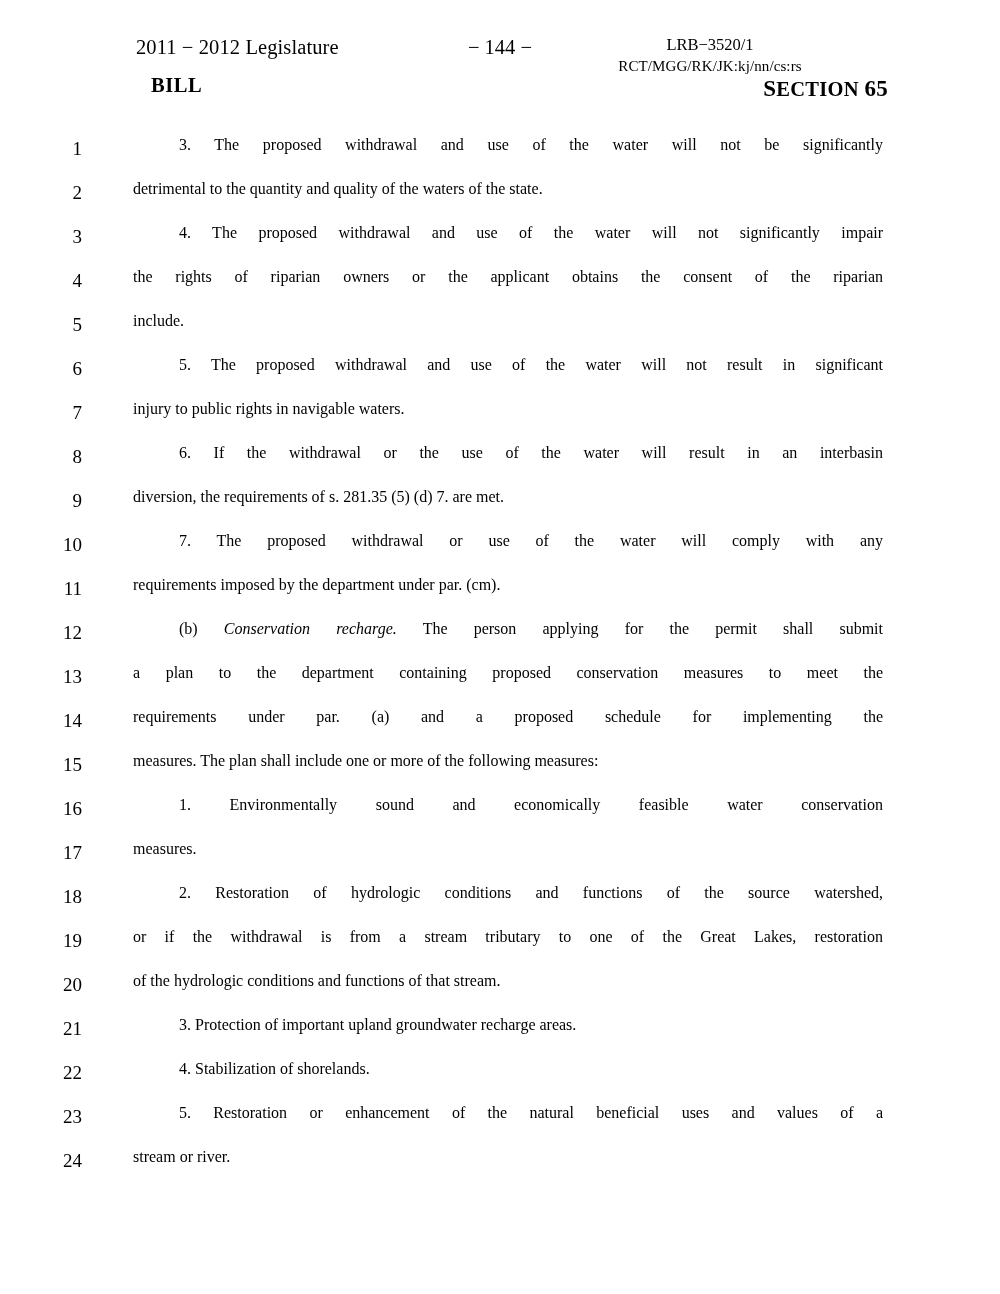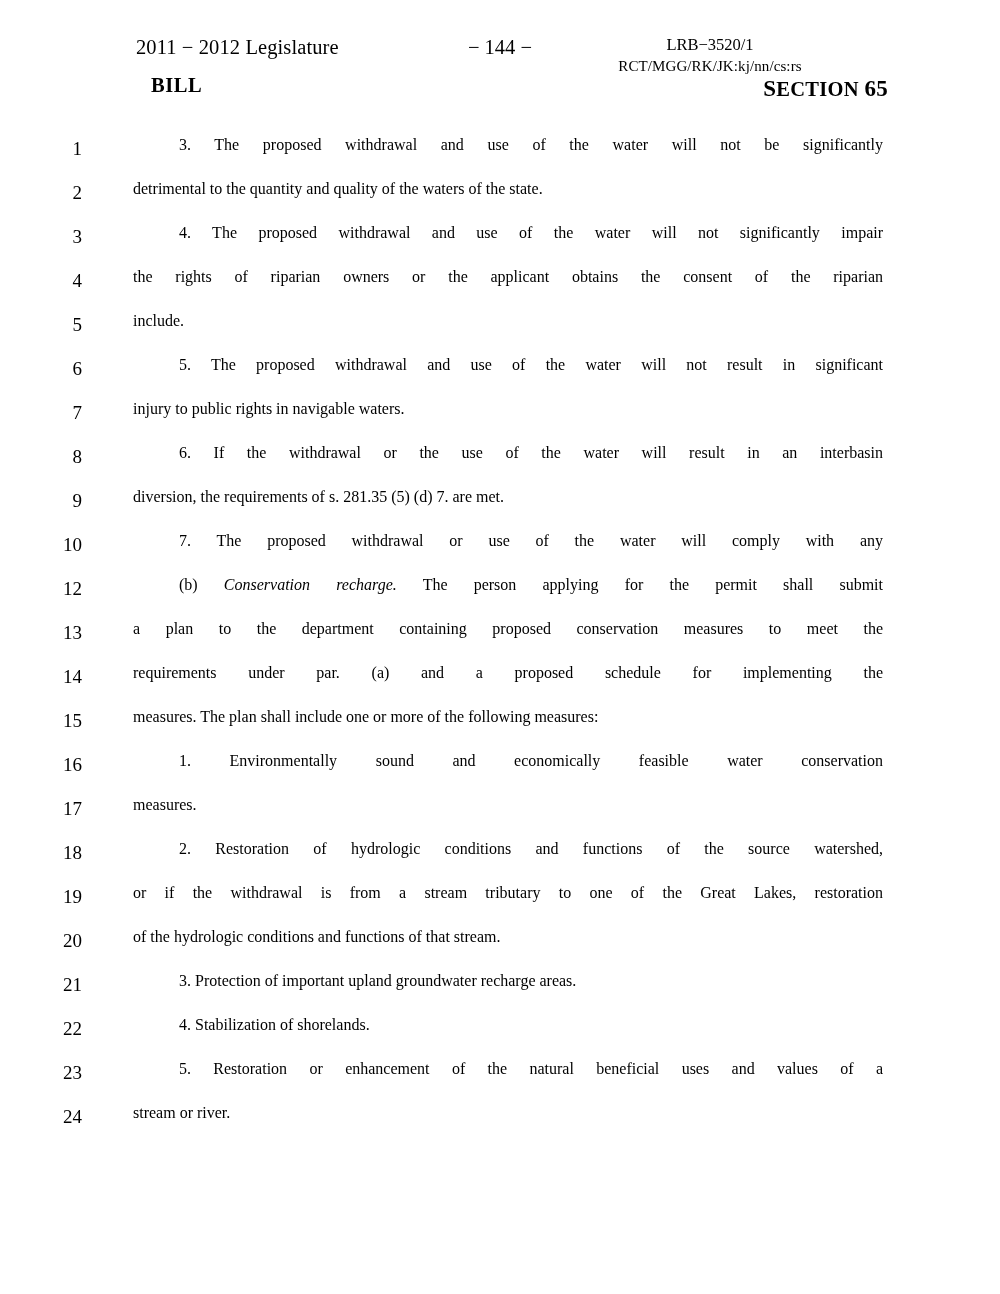--- a/index.html
+++ b/index.html
@@ -183,20 +183,24 @@
       </div>
       <div class="line-row">
         <div class="lineno">9</div>
         <div class="linetext nojust"><span>diversion, the requirements of s. 281.35 (5) (d) 7. are met.</span></div>
       </div>
       <div class="line-row">
         <div class="lineno">10</div>
         <div class="linetext justify"><span class="indent"></span><span>7.   The proposed withdrawal or use of the water will comply with any</span></div>
       </div>
       <div class="line-row">
+        <div class="lineno">11</div>
+        <div class="linetext nojust"><span>requirements imposed by the department under par. (cm).</span></div>
+      </div>
+      <div class="line-row">
         <div class="lineno">12</div>
         <div class="linetext justify"><span class="indent"></span><span>(b)  </span><span class="ital">Conservation recharge.</span><span>  The person applying for the permit shall submit</span></div>
       </div>
       <div class="line-row">
         <div class="lineno">13</div>
         <div class="linetext justify"><span>a plan to the department containing proposed conservation measures to meet the</span></div>
       </div>
       <div class="line-row">
         <div class="lineno">14</div>
         <div class="linetext justify"><span>requirements under par. (a) and a proposed schedule for implementing the</span></div>

